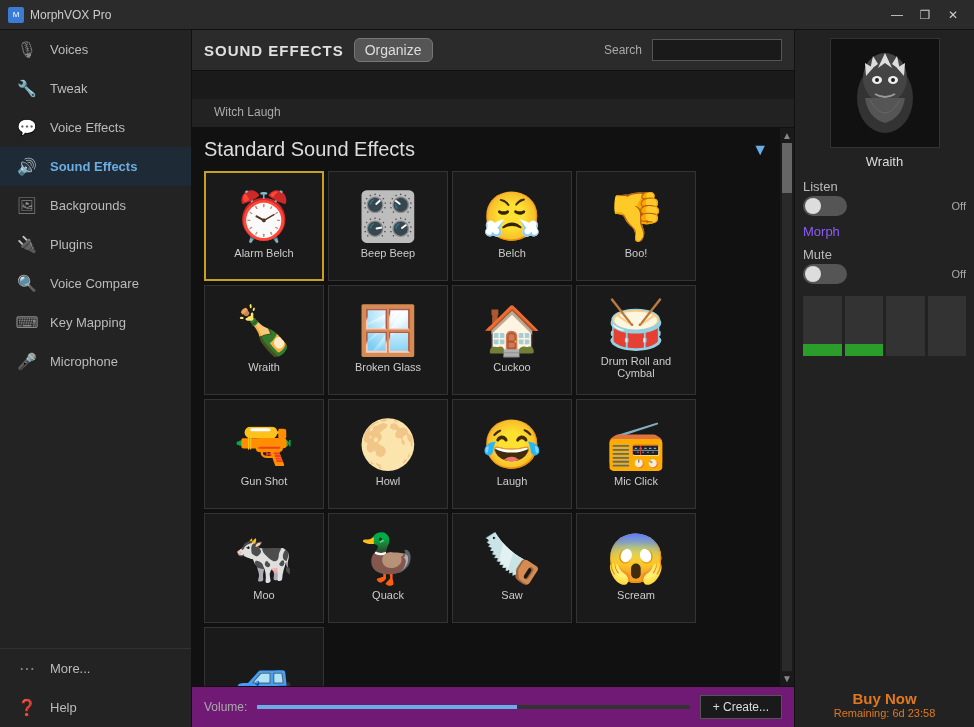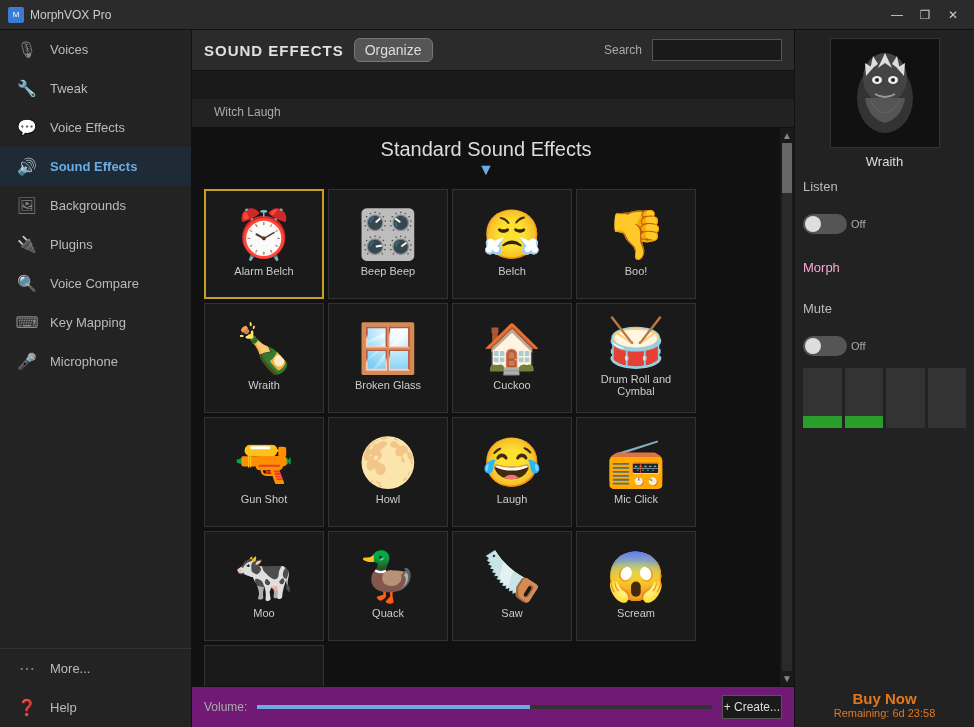--- a/index.html
+++ b/index.html
@@ -30,42 +30,42 @@
     .content-header { background: #2b2b2b; padding: 8px 12px; display: flex; align-items: center; gap: 10px; border-bottom: 1px solid #111; }
     .section-title { font-size: 15px; font-weight: bold; color: #e0e0e0; letter-spacing: 1px; }
     .organize-btn { background: #555; border: 1px solid #777; color: #ddd; padding: 3px 10px; font-size: 14px; cursor: pointer; border-radius: 6px; }
     .search-label { margin-left: auto; font-size: 12px; color: #aaa; }
     .search-input { background: #1a1a1a; border: 1px solid #555; color: #ddd; padding: 3px 8px; font-size: 12px; width: 130px; outline: none; }
 
     
     .tabs-row { background: #222; display: flex; align-items: center; padding: 0 8px; border-bottom: 1px solid #111; margin-top: 28px; }
     .tab { padding: 6px 14px; font-size: 12px; color: #aaa; cursor: pointer; border-bottom: 2px solid transparent; }
 
-    .section-heading { font-size: 20px; color: #ddd; margin-bottom: 10px; display: flex; align-items: center; justify-content: space-between; flex-direction: column; }
+    .section-heading { font-size: 20px; color: #ddd; margin-bottom: 10px; display: flex; align-items: center; justify-content: space-between; }
     .section-heading-arrow { color: #6aade4; font-size: 16px; }
 
     .sound-grid { display: grid; grid-template-columns: repeat(4, 120px); gap: 4px; }
     .sound-item { width: 120px; height: 110px; background: #1a1a1a; border: 1px solid #333; display: flex; flex-direction: column; align-items: center; justify-content: center; cursor: pointer; gap: 6px; padding: 6px; }
     .sound-item.selected { border: 2px solid #c8a020; background: #1a1a1a; }
     .sound-icon { font-size: 48px; line-height: 1; }
     .sound-label { font-size: 11px; color: #ccc; text-align: center; }
 
     
     .volume-bar { background: #701a75; padding: 8px 12px; display: flex; align-items: center; gap: 10px; border-top: 1px solid #111; }
     .volume-label { font-size: 12px; color: #aaa; }
     .volume-slider { flex: 1; height: 4px; background: #333; position: relative; }
     .volume-fill { width: 60%; height: 100%; background: #6aade4; }
-    .create-btn { background: #1a1a1a; border: 1px solid #555; color: #ddd; padding: 4px 1px; font-size: 12px; cursor: pointer; display: flex; align-items: center; gap: 4px; }
+    .create-btn { background: #1a1a1a; border: 1px solid #555; color: #ddd; padding: 4px 12px; font-size: 12px; cursor: pointer; display: flex; align-items: center; gap: 4px; }
 
     
     .right-panel { width: 180px; background: #222; border-left: 1px solid #111; display: flex; flex-direction: column; align-items: center; padding: 8px; }
     .avatar-box { width: 110px; height: 110px; background: #111; display: flex; align-items: center; justify-content: center; border: 1px solid #333; margin-bottom: 6px; }
     .avatar-name { color: #ddd; font-size: 13px; margin-bottom: 10px; }
-    .panel-controls { width: 100%; display: flex; flex-direction: column; gap: 20px; }
-    .control-row { display: flex; align-items: center; }
+    .panel-controls { width: 100%; display: flex; flex-direction: column; gap: 2px; }
+    .control-row { display: flex; align-items: center; justify-content: space-between; }
     .toggle { width: 44px; height: 20px; border-radius: 10px; position: relative; cursor: pointer; display: flex; align-items: center; }
     .toggle.off { background: #555; }
     .toggle.on { background: #2196F3; }
     .toggle-knob { width: 16px; height: 16px; background: #ddd; border-radius: 50%; position: absolute; top: 2px; transition: left 0.2s; }
     .toggle.off .toggle-knob { left: 2px; }
     .toggle.on .toggle-knob { left: 26px; }
     .toggle-text { font-size: 11px; color: #aaa; margin-left: 4px; }
 
     .buy-now-section { margin-top: auto; text-align: center; }
     .buy-now-btn { color: #e07820; font-size: 15px; font-weight: bold; }
@@ -290,21 +290,21 @@
     <div class="panel-controls">
 
       <div style="font-size:13px;color:#bbb;">Listen</div>
       <div class="control-row">
         <div class="toggle off">
           <div class="toggle-knob"></div>
         </div>
         <span class="toggle-text">Off</span>
       </div>
 
-      <div style="font-size:13px;color:#f9a8d4;margin-top:6px;">Morph</div>
+      <div style="font-size:13px;color:#8b5cf6;margin-top:6px;">Morph</div>
 
       <div style="font-size:13px;color:#bbb;margin-top:6px;">Mute</div>
       <div class="control-row">
         <div class="toggle off">
           <div class="toggle-knob"></div>
         </div>
         <span class="toggle-text">Off</span>
       </div>
     </div>
 

